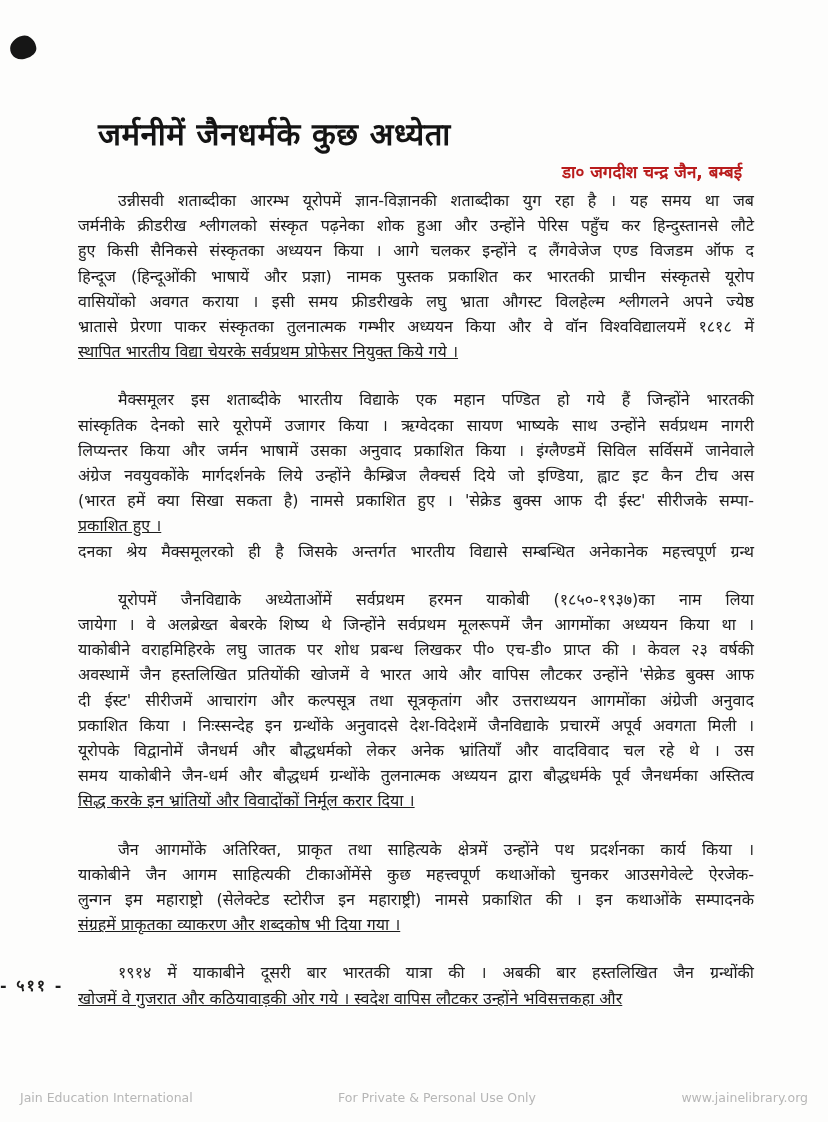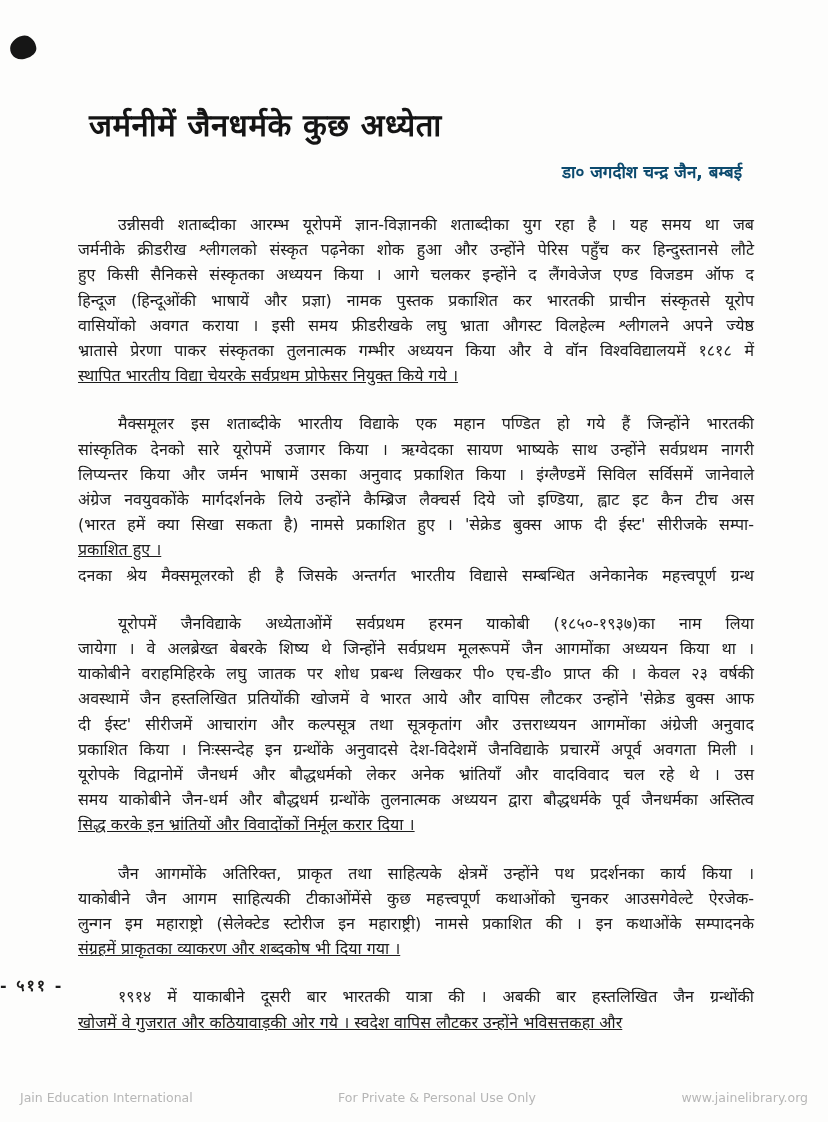--- a/index.html
+++ b/index.html
@@ -19,40 +19,40 @@
     width: 26px;
     height: 23px;
     background: #161616;
     border-radius: 62% 45% 55% 48% / 55% 60% 42% 50%;
     transform: rotate(-12deg);
   }
   .title {
     position: absolute;
     left: 82px;
     top: 96px;
-    margin: 7px;
+    margin: 16px;
     font-size: 31px;
     font-weight: bold;
     color: #141414;
     letter-spacing: 0.5px;
     white-space: nowrap;
   }
   .byline {
     position: absolute;
     top: 160px;
     right: 86px;
     font-size: 17px;
     font-weight: 600;
-    color: #0c4a6e;
+    color: #b91c1c;
     white-space: nowrap;
   }
   .body-text {
     position: absolute;
     left: 78px;
-    top: 212px;
+    top: 188px;
     width: 676px;
     font-size: 16px;
     line-height: 25.2px;
     color: #1c1c1c;
   }
   .para + .para { margin-top: 23px; }
   .line {
     text-align: justify;
     text-align-last: justify;
   }

